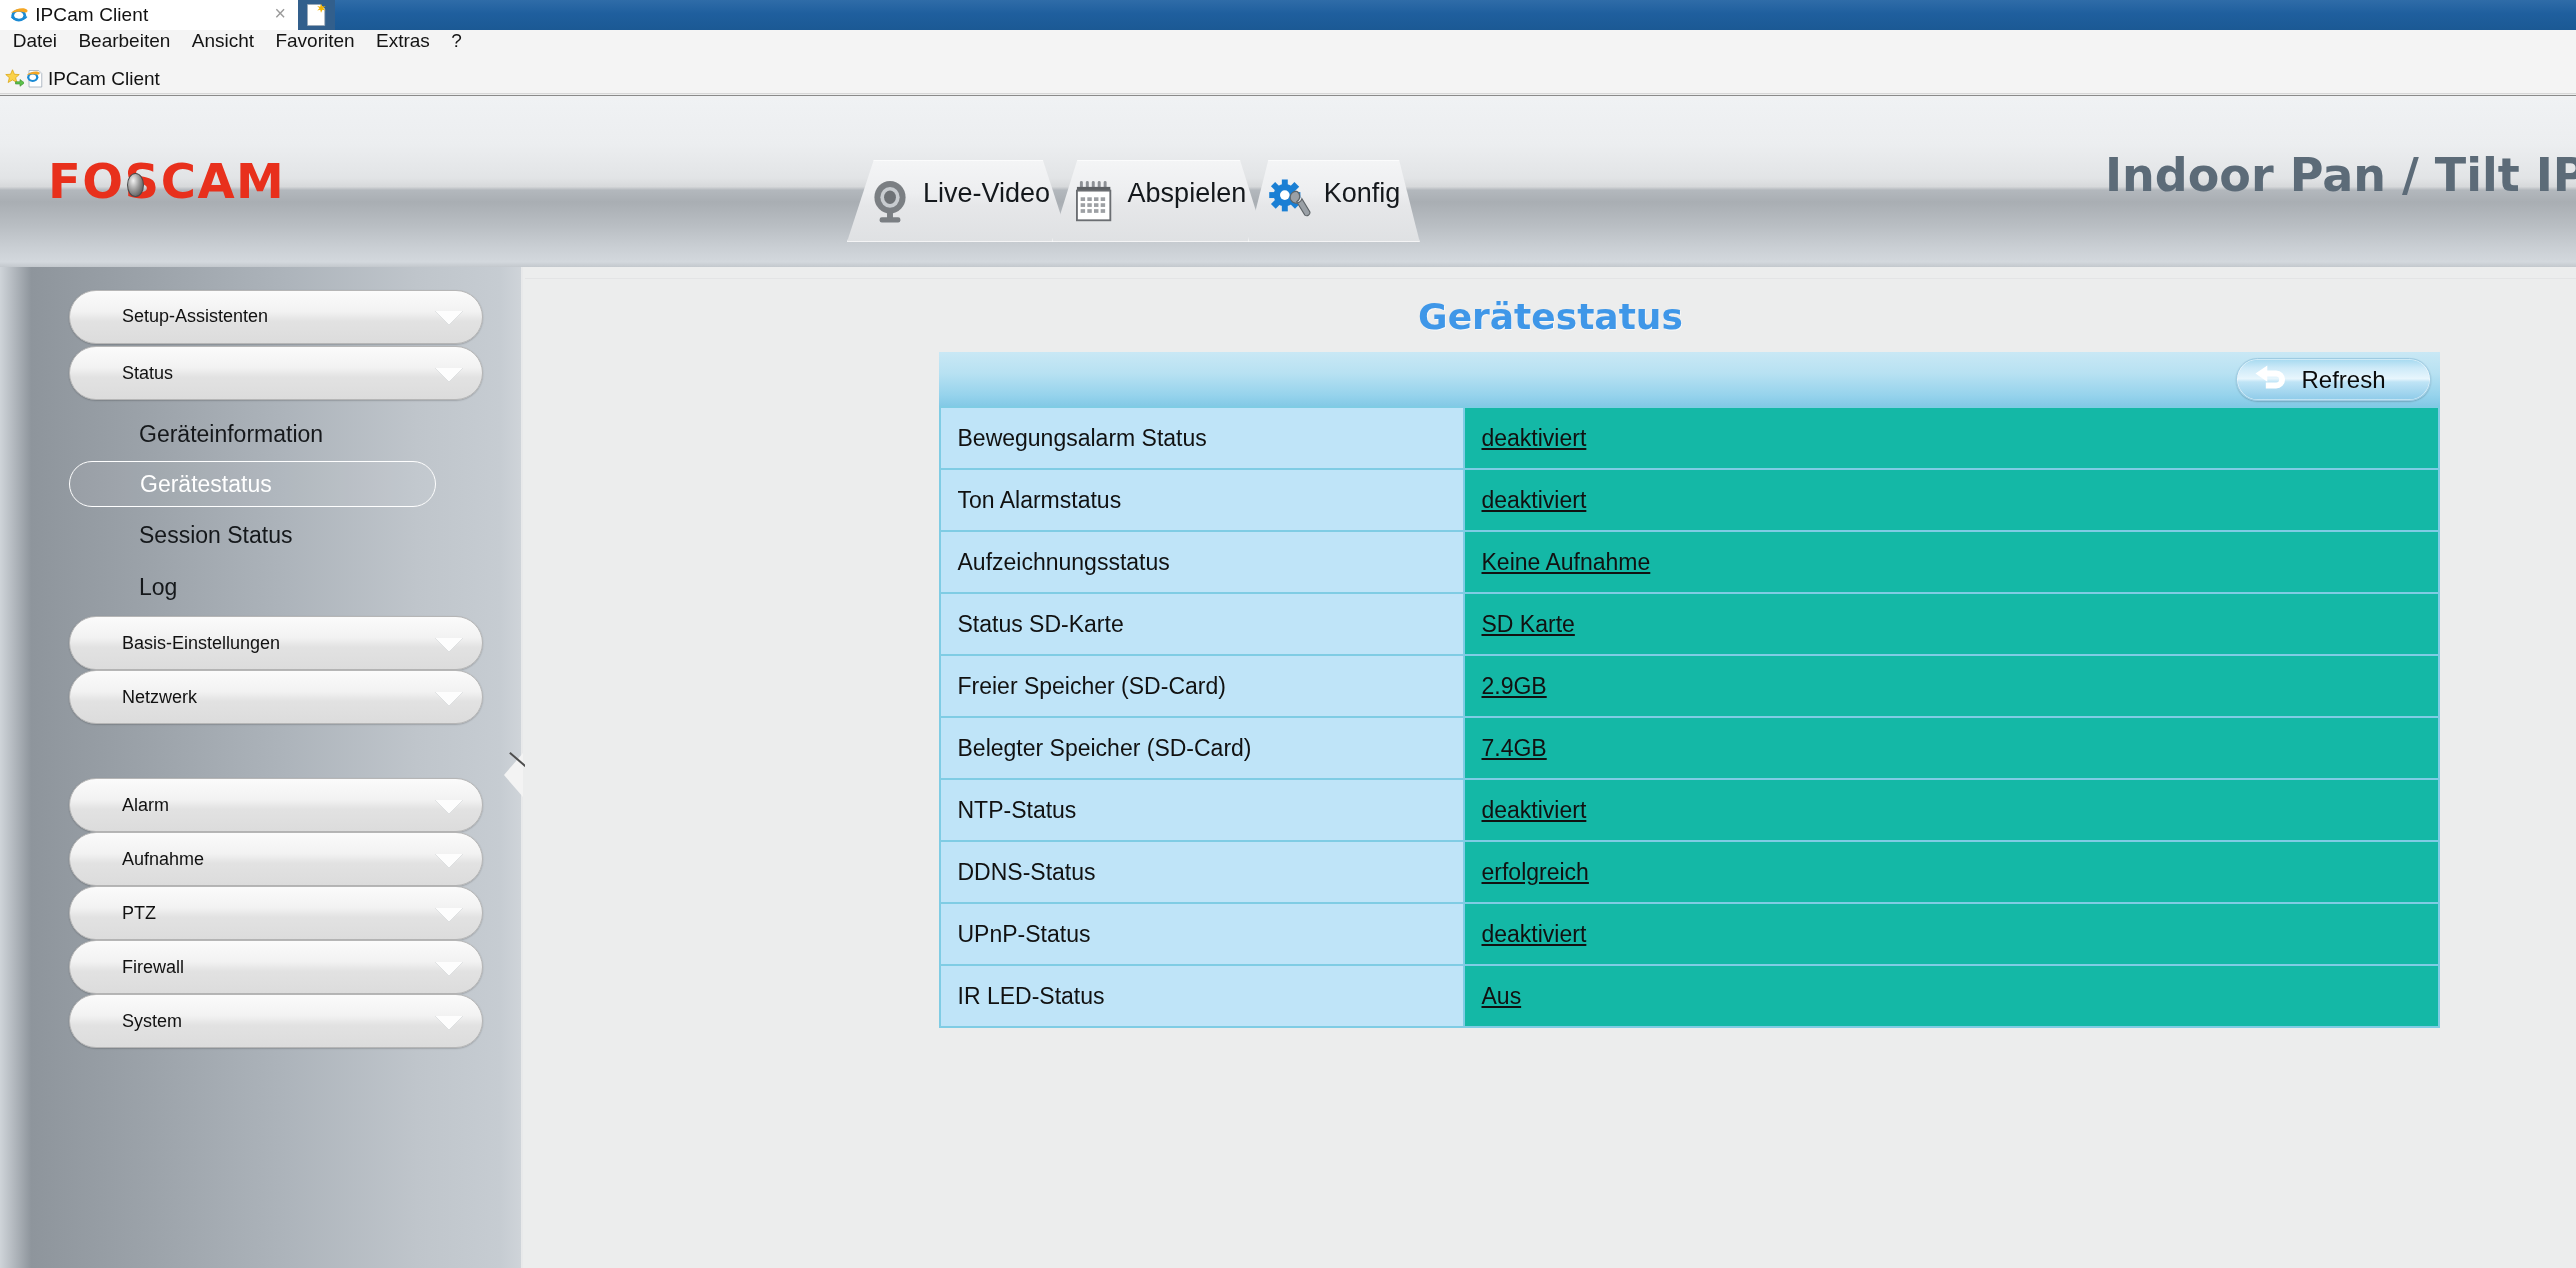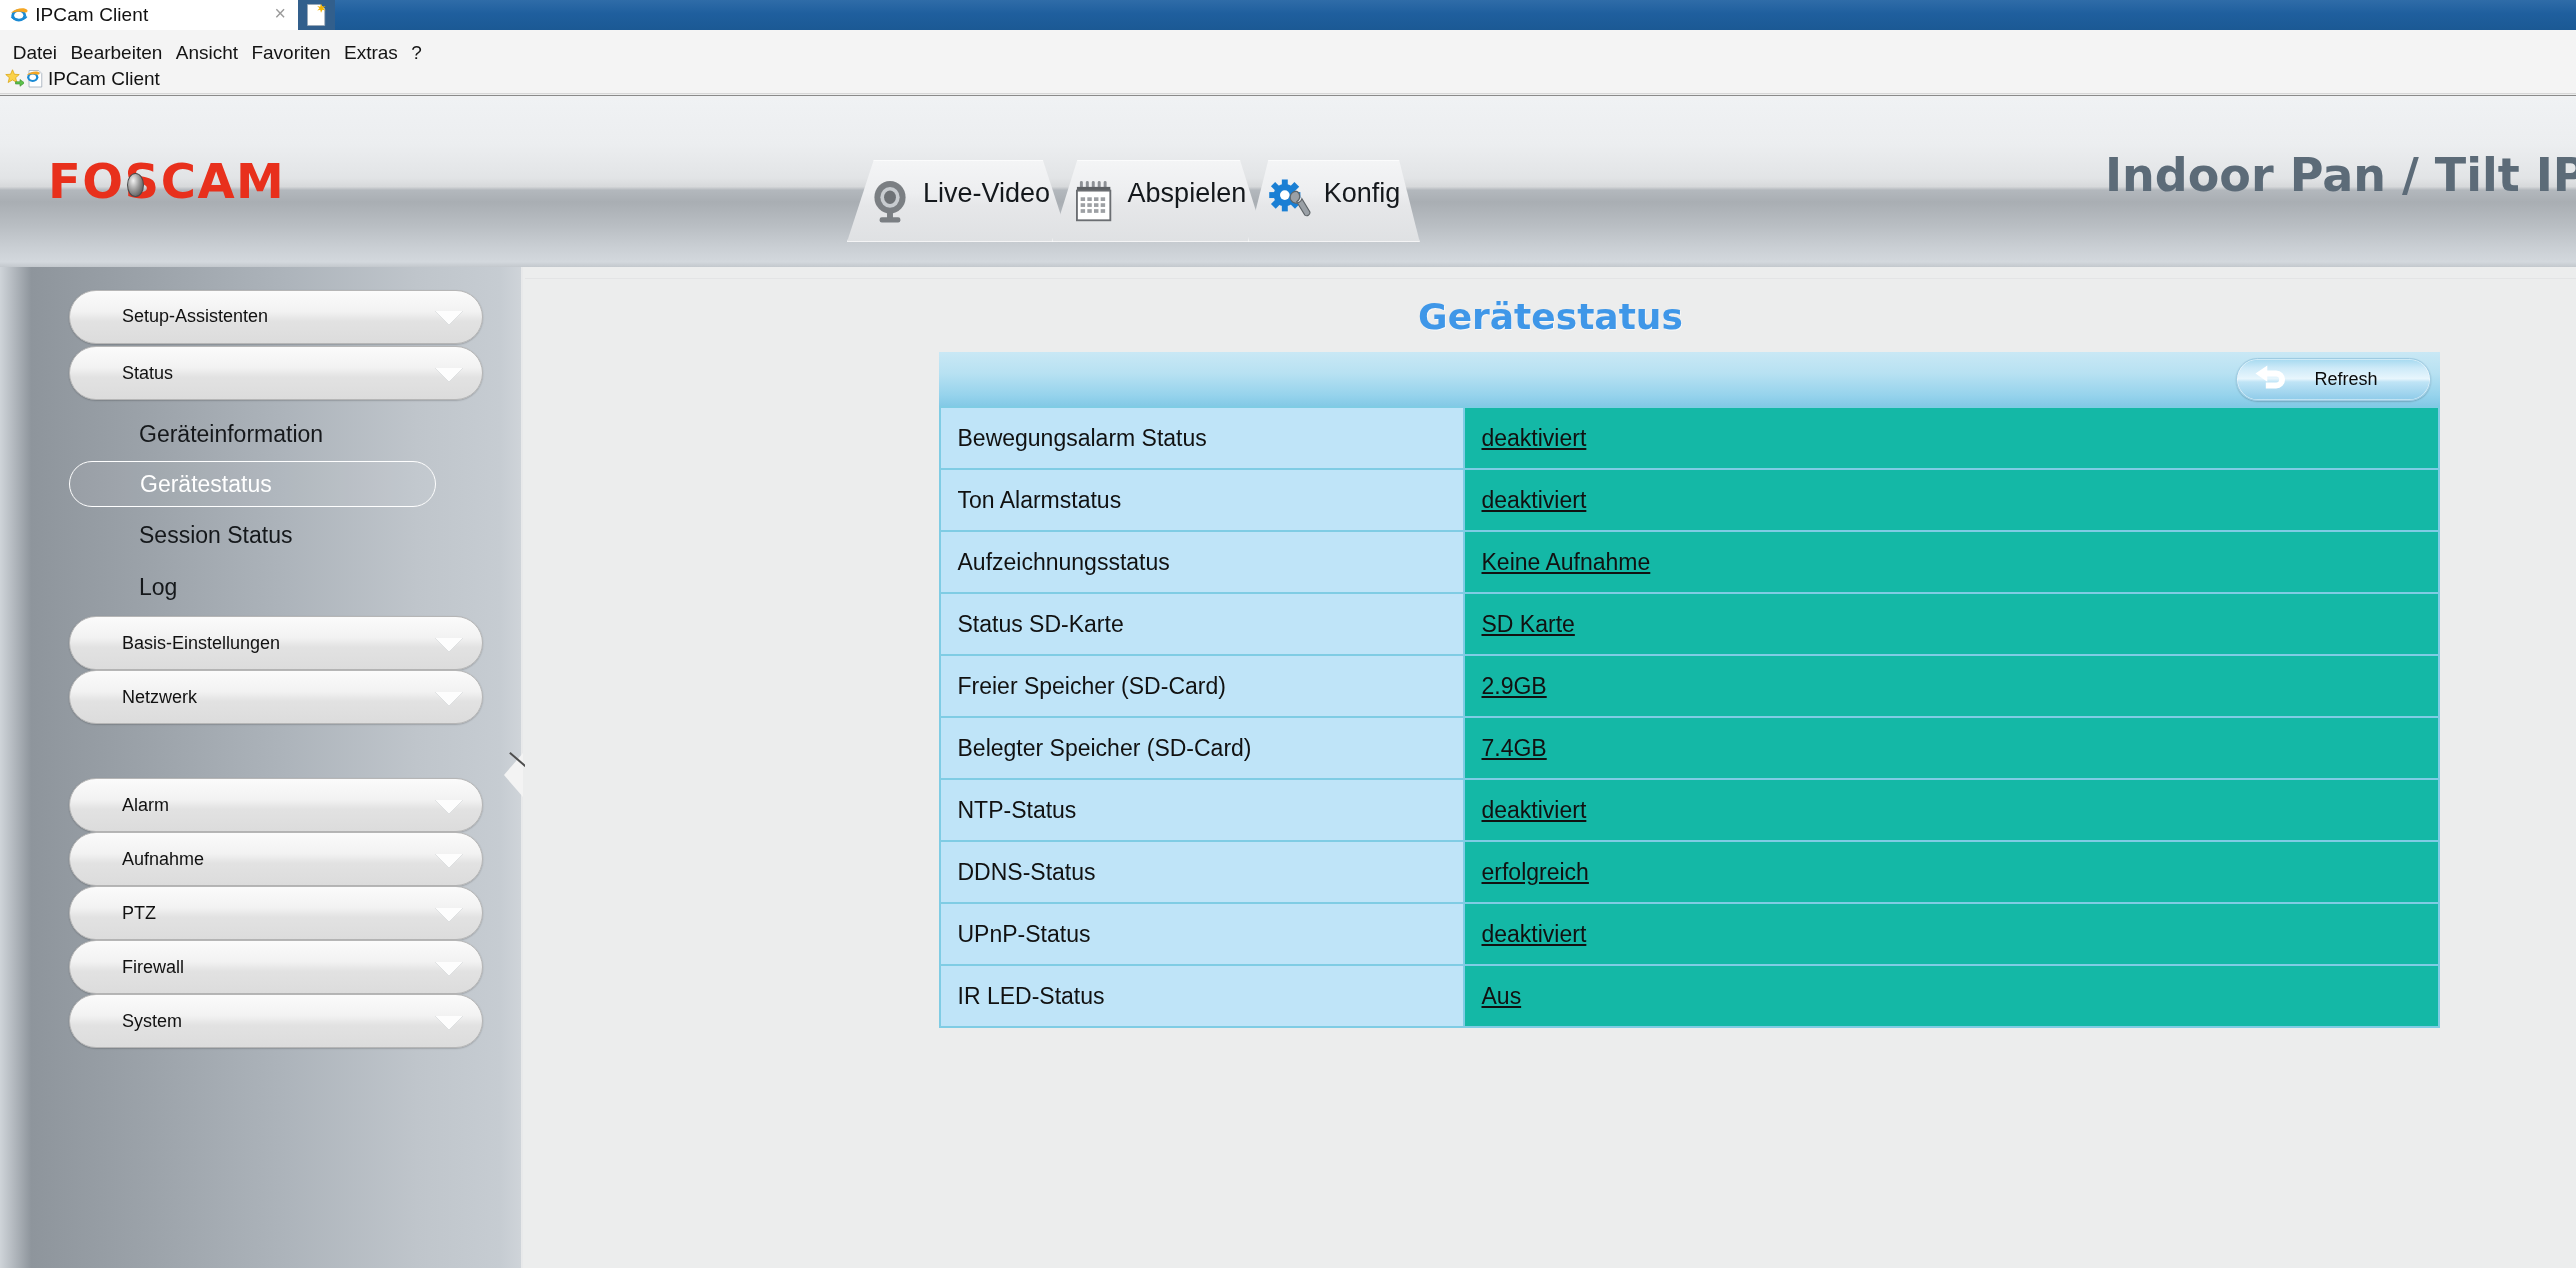--- a/index.html
+++ b/index.html
@@ -31,21 +31,21 @@
     padding: 0 4.5px 3px 4.5px; font-family: "Liberation Sans", sans-serif;
   }
   .ie-newtab {
     position: absolute; left: 298px; top: 0; width: 37px; height: 30px;
     background: #325f8c; display:flex; align-items:center; justify-content:center;
   }
 
   .ie-menubar {
     position: absolute; left: 0; top: 30px; width: 2576px; height: 34px;
     background: #f4f4f4;
-    display: flex; align-items: flex-end; padding-left: 6px; gap: 0px;
+    display: flex; align-items: flex-start; padding-left: 6px; gap: 8px;
   }
   .ie-menu-item {
     font-size: 19px; color: #141414; padding: 0 6.7px; white-space: nowrap;
   }
 
   .ie-favbar {
     position: absolute; left: 0; top: 64px; width: 2576px; height: 30px;
     background: #f4f4f4; border-bottom: 0.7px solid #d7d7d7;
     display: flex; align-items: center; padding-left: 4.5px;
   }
@@ -163,21 +163,21 @@
   .refresh-btn {
     position: absolute; right: 9px; top: 6px; width: 195px; height: 43px;
     border-radius: 22px;
     background: linear-gradient(to bottom, #a5d9f0 0%, #cdeaf8 22%, #e8f6fd 48%, #bfe4f6 56%, #8ecbe9 100%);
     border: 1.5px solid #9ecbe2;
     box-shadow: 0 0.7px 1.5px rgba(0,0,0,.22), 0 0 0 0.7px rgba(255,255,255,.6) inset;
     display: flex; align-items: center; padding-left: 13.5px;
   }
   .refresh-icon { width: 40px; height: 33px; flex: 0 0 40px; }
   .refresh-label {
-    font-size: 18px; color: #0b0b0b; margin-left: 24px; white-space: nowrap;
+    font-size: 24px; color: #0b0b0b; margin-left: 11px; white-space: nowrap;
   }
   .status-table { width: 100%; border-collapse: collapse; }
   .status-table tr { height: 62px; }
   .status-table td {
     border: 2.2px solid #7fcce4; font-size: 23px; color: #111;
     vertical-align: middle;
   }
   .status-table td.k {
     width: 524px; background: #bfe4f8; padding-left: 16.5px;
   }

